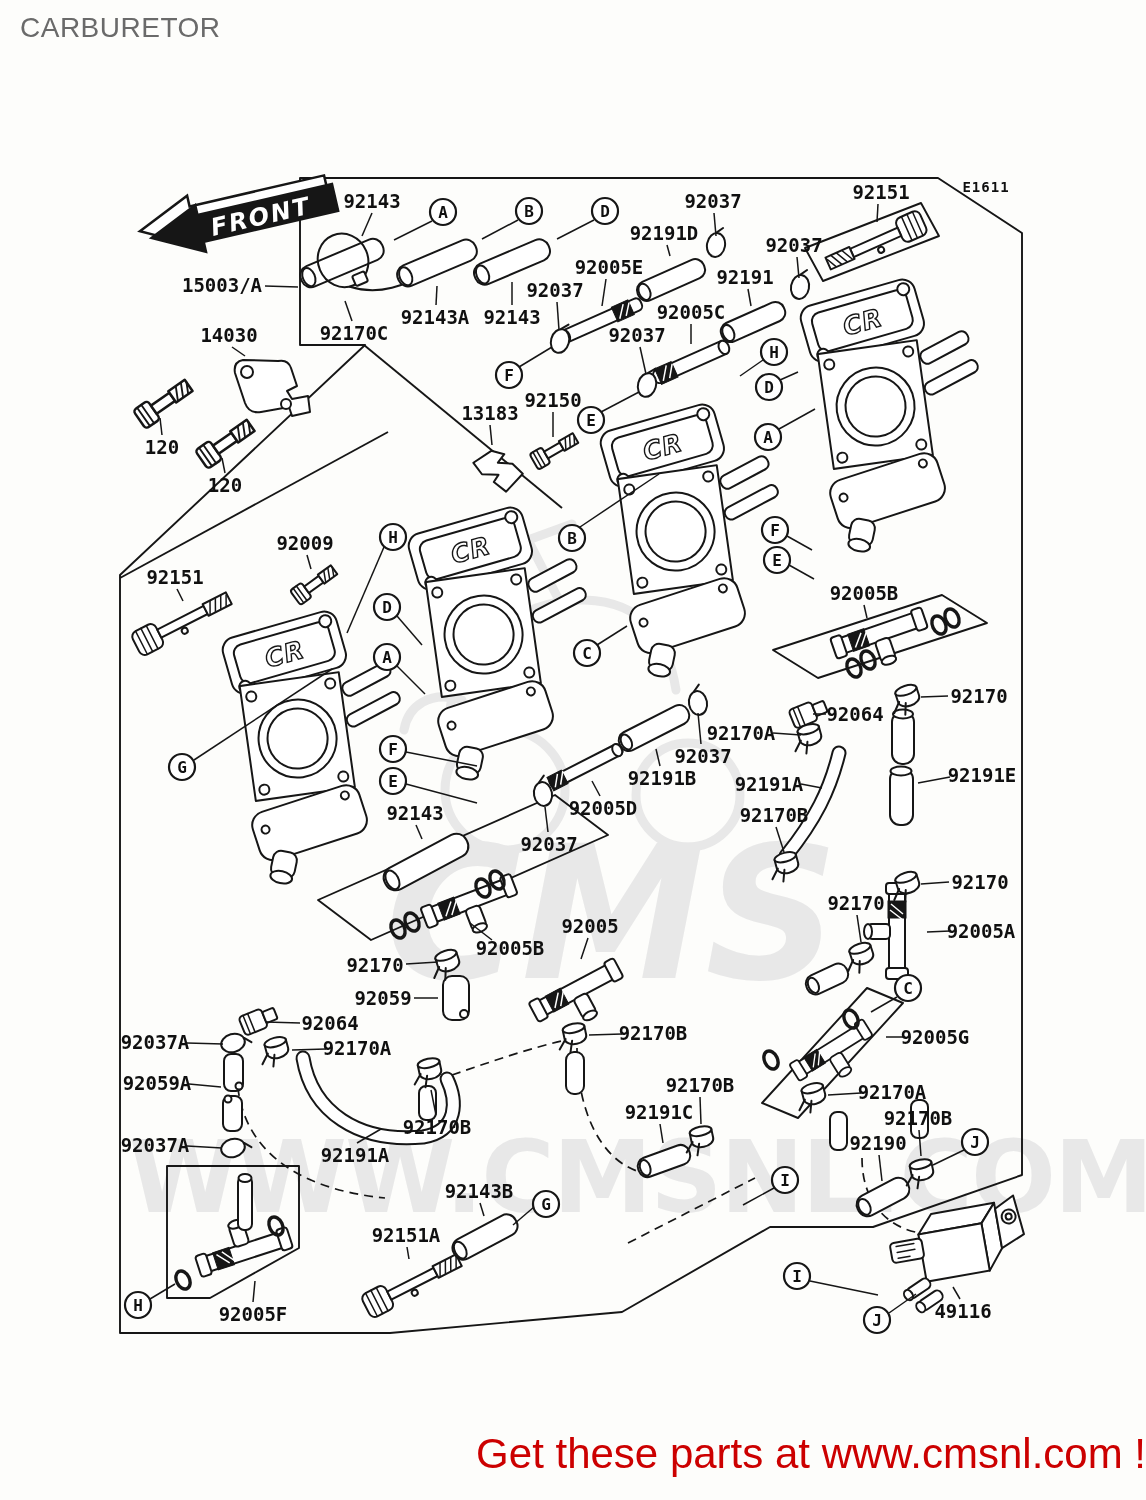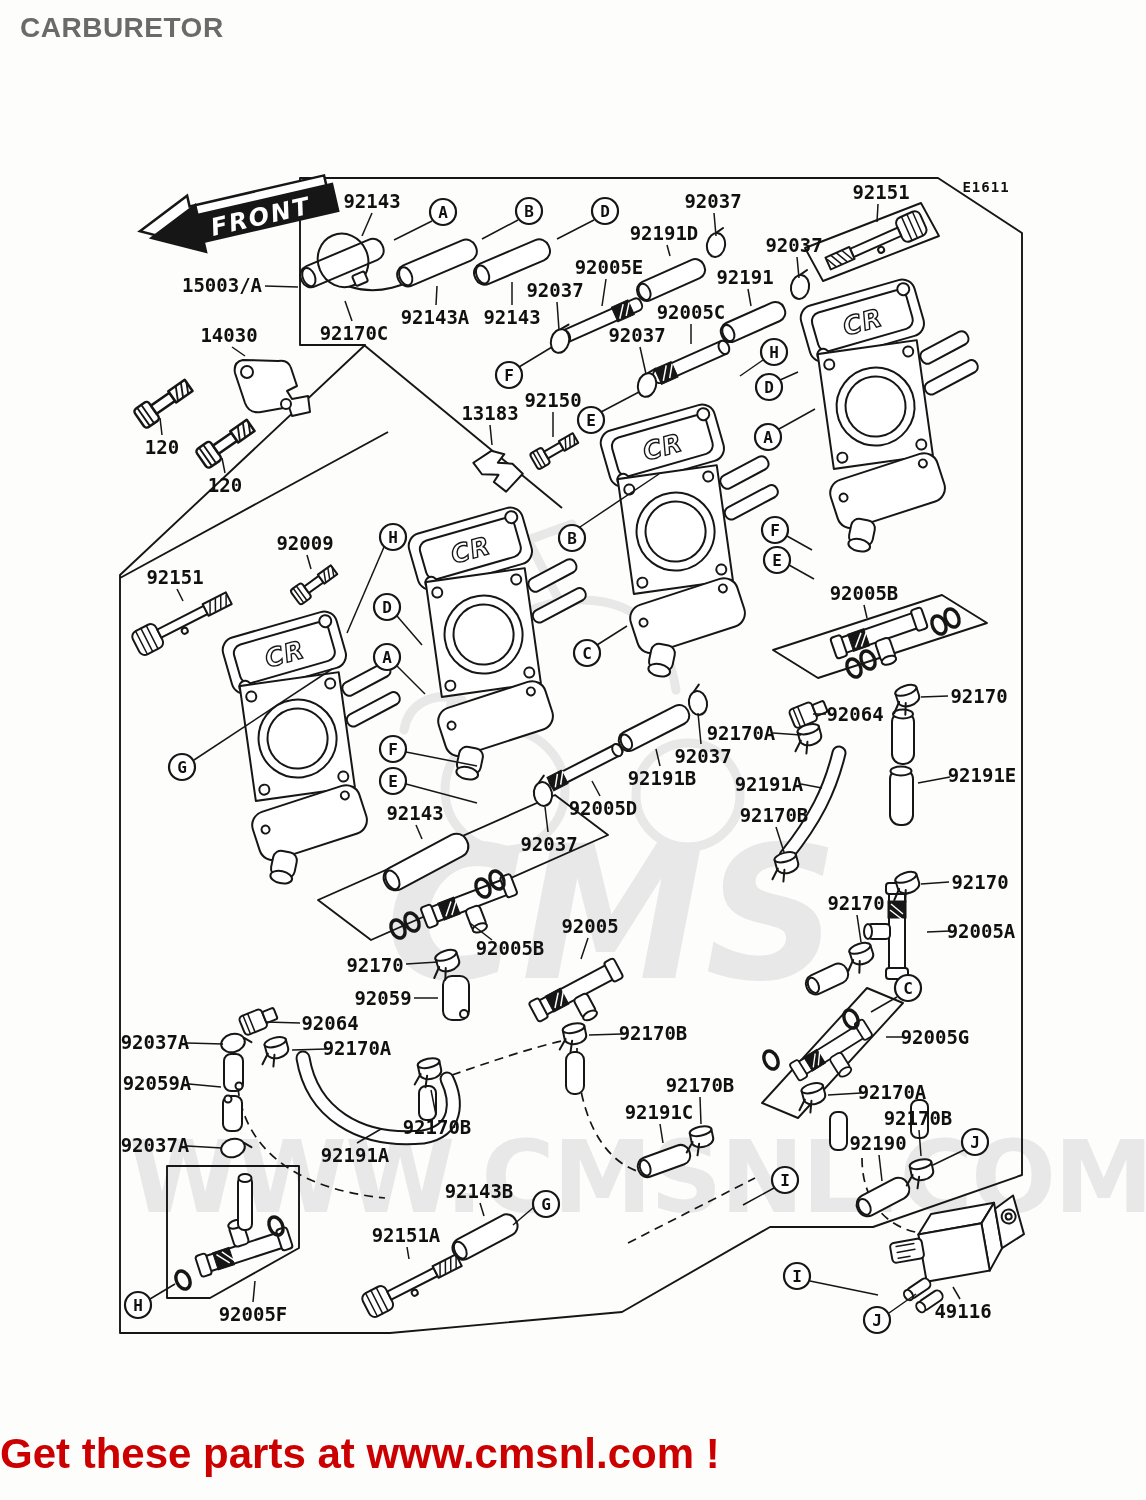--- a/index.html
+++ b/index.html
@@ -3,23 +3,23 @@
 <meta charset="utf-8">
 <style>
   :root{
     --c-line:#161616; --c-title:#6a6a6a; --c-footer:#cc0000;
     --c-watermark:#e8e8e8; --c-paper:#fdfdfb;
   }
   html,body{margin:0;padding:0;background:#fff;}
   .page{position:relative;width:1146px;height:1500px;background:var(--c-paper);overflow:hidden;
         font-family:"Liberation Sans",sans-serif;}
   .title{position:absolute;left:20px;top:12px;font-size:28px;color:var(--c-title);
-         letter-spacing:.5px;font-weight:700;}
-  .footer{position:absolute;left:0;top:1430px;width:100%;text-align:left;
-          font-size:42px;color:var(--c-footer);font-weight:700;}
+         letter-spacing:.5px;font-weight:400;}
+  .footer{position:absolute;left:0;top:1430px;width:100%;text-align:right;
+          font-size:42px;color:var(--c-footer);font-weight:400;}
   svg .ln{stroke:var(--c-line);stroke-width:2;stroke-linecap:round;stroke-linejoin:round;fill:none;}
   svg .f{fill:#fff;}
   svg .fd{fill:var(--c-line);stroke:var(--c-line);stroke-width:1;}
   svg .thin{stroke-width:1.5;}
   svg .box{stroke:var(--c-line);stroke-width:1.9;fill:none;stroke-linejoin:round;}
   svg .dash{stroke:var(--c-line);stroke-width:1.7;fill:none;stroke-dasharray:9 6;}
   svg .leader{stroke:var(--c-line);stroke-width:1.5;}
   svg text.pl{font:700 19px "DejaVu Sans Mono",monospace;fill:#101010;text-anchor:middle;}
   svg text.pl.small{font-size:14px;letter-spacing:1px;}
   svg .refc{fill:#fff;stroke:var(--c-line);stroke-width:2.2;}

